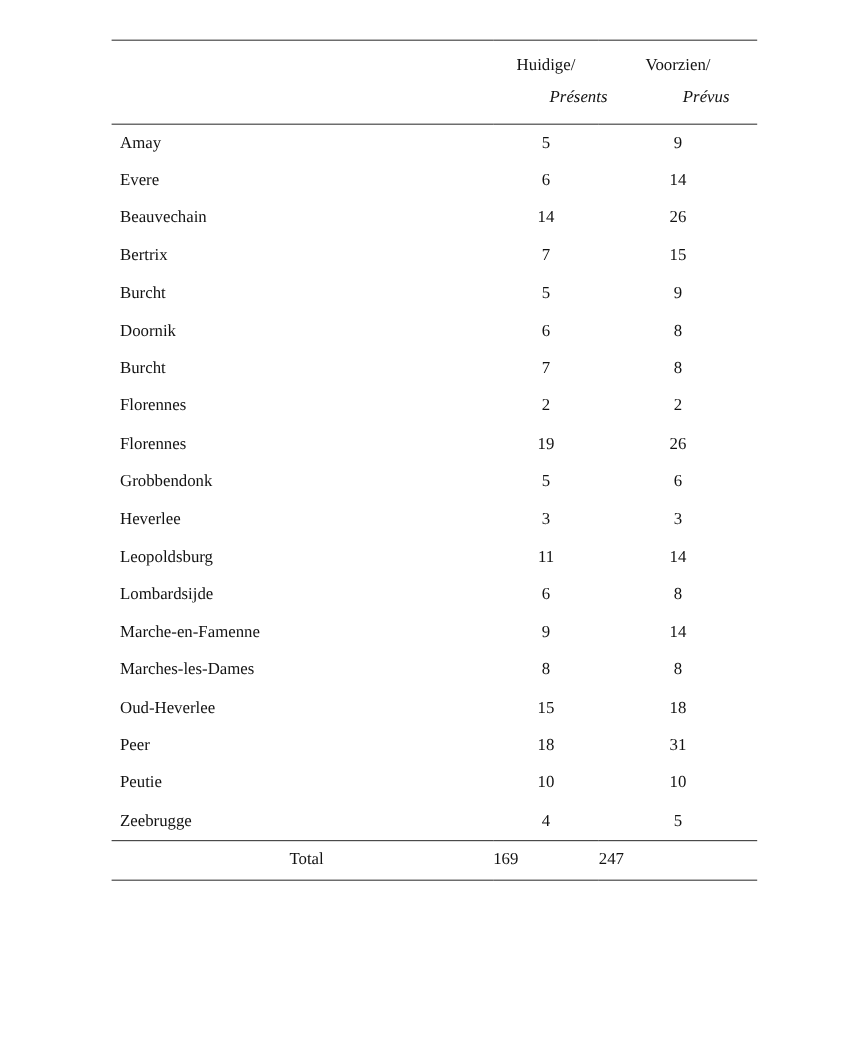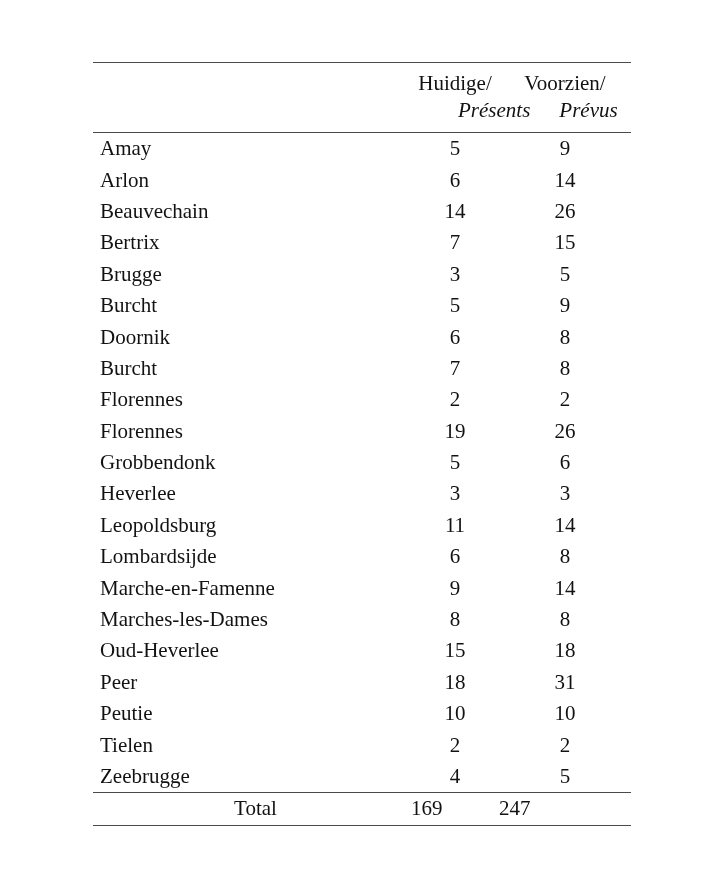--- a/index.html
+++ b/index.html
@@ -12,25 +12,25 @@
   .page {
     position: relative;
     width: 720px;
     height: 882px;
     background: #ffffff;
     overflow: hidden;
   }
   table.stats-table {
     position: absolute;
     left: 93px;
-    top: 62px;
+    top: 33px;
     width: 538px;
     border-collapse: collapse;
     table-layout: fixed;
-    font-size: 21px;
+    font-size: 14px;
   }
   col.col-name { width: 318px; }
   col.col-huidige { width: 88px; }
   col.col-voorzien { width: 132px; }
 
   thead th {
     border-top: 1.6px solid #4a4a4a;
     border-bottom: 1.6px solid #4a4a4a;
     font-weight: normal;
     vertical-align: middle;
@@ -93,42 +93,37 @@
       </tr>
     </thead>
     <tbody>
   <tr>
     <td class="c-name">Amay</td>
     <td class="c-num">5</td>
     <td class="c-num">9</td>
   </tr>
 
   <tr>
-    <td class="c-name">Arlon</td>
+    <td class="c-name">Evere</td>
     <td class="c-num">6</td>
     <td class="c-num">14</td>
   </tr>
 
   <tr>
     <td class="c-name">Beauvechain</td>
     <td class="c-num">14</td>
     <td class="c-num">26</td>
   </tr>
 
   <tr>
     <td class="c-name">Bertrix</td>
     <td class="c-num">7</td>
     <td class="c-num">15</td>
   </tr>
 
-  <tr>
-    <td class="c-name">Brugge</td>
-    <td class="c-num">3</td>
-    <td class="c-num">5</td>
-  </tr>
 
   <tr>
     <td class="c-name">Burcht</td>
     <td class="c-num">5</td>
     <td class="c-num">9</td>
   </tr>
 
   <tr>
     <td class="c-name">Doornik</td>
     <td class="c-num">6</td>
@@ -201,25 +196,20 @@
     <td class="c-num">31</td>
   </tr>
 
   <tr>
     <td class="c-name">Peutie</td>
     <td class="c-num">10</td>
     <td class="c-num">10</td>
   </tr>
 
 
-  <tr>
-    <td class="c-name">Tielen</td>
-    <td class="c-num">2</td>
-    <td class="c-num">2</td>
-  </tr>
 
   <tr>
     <td class="c-name">Zeebrugge</td>
     <td class="c-num">4</td>
     <td class="c-num">5</td>
   </tr>
 </tbody>
     <tfoot>
       <tr>
         <td class="c-name">Total</td>

